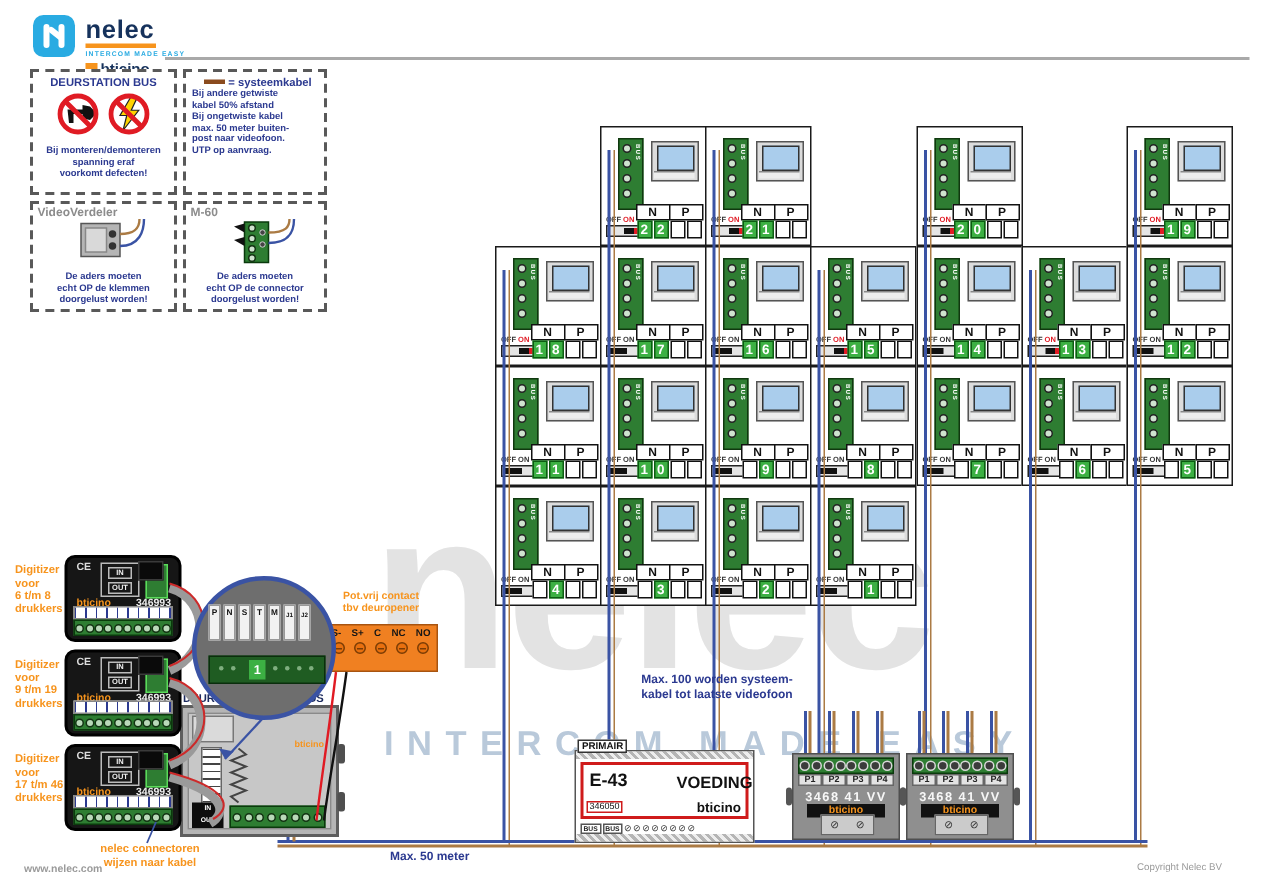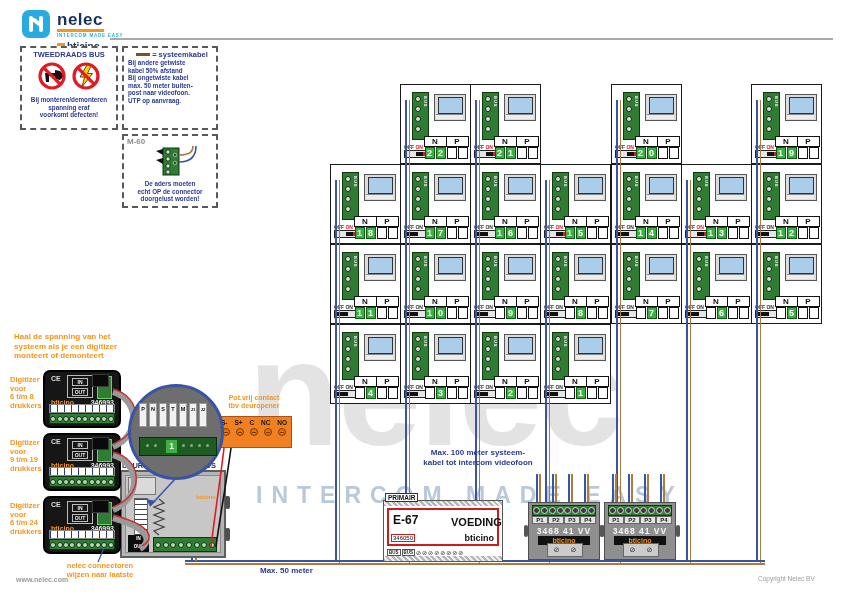--- a/index.html
+++ b/index.html
@@ -148,21 +148,21 @@
         </g>
       </svg>
   </div>
   <div id="brand">nelec</div>
   <div id="brand-rule"></div>
   <div id="brand-tag">intercom made easy</div>
   <div id="bt-row"><span id="bt-sq"></span><span>bticino</span></div>
   <div id="top-rule"></div>
 
   <div class="lbox" style="left:20px;top:46px;width:98px;height:84px;">
-    <div class="lb-title">TWEEDRAADS BUS</div>
+    <div class="lb-title">DEURSTATION BUS</div>
     <div class="icon-row">
       <svg width="30" height="30">
           <polygon points="8,12 18,12 18,9 23,10 26,13 26,16 23,19 18,18 18,15 12,15 12,21 9,21" fill="#111"></polygon>
           <circle cx="15" cy="15" r="12" fill="none" stroke="#e01b24" stroke-width="3.2"></circle>
           <line x1="6.8" y1="6.8" x2="23.2" y2="23.2" stroke="#e01b24" stroke-width="3.2"></line>
         </svg>
       <svg width="30" height="30">
           <polygon points="16,4 9,16 13.5,16 11,26 21.5,12.5 16.5,12.5 20.5,4" fill="#ffd300" stroke="#222" stroke-width="0.8"></polygon>
           <circle cx="15" cy="15" r="12" fill="none" stroke="#e01b24" stroke-width="3.2"></circle>
           <line x1="6.8" y1="6.8" x2="23.2" y2="23.2" stroke="#e01b24" stroke-width="3.2"></line>
@@ -176,20 +176,34 @@
   <div class="lbox" style="left:122px;top:46px;width:96px;height:84px;text-align:left;padding-left:4px;">
     <div class="lb-title" style="text-align:center;"><span class="swatch"></span><span>= systeemkabel</span></div>
     <div class="lb-line">Bij andere getwiste</div>
     <div class="lb-line">kabel 50% afstand</div>
     <div class="lb-line">Bij ongetwiste kabel</div>
     <div class="lb-line">max. 50 meter buiten-</div>
     <div class="lb-line">post naar videofoon.</div>
     <div class="lb-line">UTP op aanvraag.</div>
   </div>
 
+  <div class="lbox" style="left:20px;top:134px;width:98px;height:74px;">
+    <div class="lb-title-gray">VideoVerdeler</div>
+    <svg width="62" height="30">
+      <rect x="16" y="3" width="26" height="22" fill="#b5b5b5" stroke="#555"></rect>
+      <rect x="19" y="6" width="14" height="16" fill="#d9d9d9" stroke="#888"></rect>
+      <circle cx="37" cy="10" r="2.5" fill="#333"></circle>
+        <circle cx="37" cy="18" r="2.5" fill="#333"></circle>
+      <path d="M42,10 C52,10 55,6 55,0" fill="none" stroke="#ab7b44" stroke-width="1.6"></path>
+      <path d="M42,18 C55,18 58,8 58,0" fill="none" stroke="#3a53a4" stroke-width="1.6"></path>
+    </svg>
+    <div class="lb-line">De aders moeten</div>
+    <div class="lb-line">echt OP de klemmen</div>
+    <div class="lb-line">doorgelust worden!</div>
+  </div>
 
   <div class="lbox" style="left:122px;top:134px;width:96px;height:74px;">
     <div class="lb-title-gray">M-60</div>
     <svg width="62" height="30">
       <rect x="24" y="2" width="16" height="27" fill="#2e7d32" stroke="#0a3a0c"></rect>
       <circle cx="29" cy="6" r="2.2" fill="#cfe3cf" stroke="#123312"></circle>
         <circle cx="29" cy="13" r="2.2" fill="#cfe3cf" stroke="#123312"></circle>
       <circle cx="29" cy="20" r="2.2" fill="#cfe3cf" stroke="#123312"></circle>
         <circle cx="29" cy="26" r="2.2" fill="#cfe3cf" stroke="#123312"></circle>
       <circle cx="36" cy="9" r="1.8" fill="#444" stroke="#ddd" stroke-width="0.6"></circle>
@@ -197,28 +211,23 @@
       <polygon points="17,5 24,3 24,9" fill="#111"></polygon>
         <polygon points="17,14 24,12 24,18" fill="#111"></polygon>
       <path d="M40,9 C52,9 54,5 54,0" fill="none" stroke="#ab7b44" stroke-width="1.6"></path>
       <path d="M40,16 C55,16 57,7 57,0" fill="none" stroke="#3a53a4" stroke-width="1.6"></path>
     </svg>
     <div class="lb-line">De aders moeten</div>
     <div class="lb-line">echt OP de connector</div>
     <div class="lb-line">doorgelust worden!</div>
   </div>
 
-  <div id="dig-warn">
-    <div>Haal de spanning van het</div>
-    <div>systeem als je een digitizer</div>
-    <div>monteert of demonteert</div>
-  </div>
   <div id="conn-note">
     <div>nelec connectoren</div>
-    <div>wijzen naar laatste</div>
+    <div>wijzen naar kabel</div>
   </div>
 
   <div id="door-title">DEURSTATION 2-DRAADS</div>
   <div id="door-station">
     <div class="panel"></div>
     <div class="ds-win"></div>
     <div class="ds-dip"></div>
     <svg style="position:absolute;left:30px;top:26px;" width="14" height="38">
       <path d="M7,1 L12,5 L2,9 L12,13 L2,17 L12,21 L2,25 L12,29 L2,33 L7,37" fill="none" stroke="#444" stroke-width="1.3"></path>
     </svg>
@@ -278,43 +287,43 @@
         <i></i>
         <i></i>
         <i></i>
       </div>
   </div>
 
   <div id="ps-label">PRIMAIR</div>
   <div id="ps">
     <div class="rail t"></div>
     <div class="ps-inner">
-      <div class="ps-model">E-67</div>
+      <div class="ps-model">E-43</div>
       <div class="ps-name">VOEDING</div>
       <div class="ps-art">346050</div>
       <div class="ps-brand">bticino</div>
     </div>
     <div class="ps-terms">
       <b>BUS</b>
       <b>BUS</b>
       <i>⊘</i>
         <i>⊘</i>
         <i>⊘</i>
         <i>⊘</i>
         <i>⊘</i>
         <i>⊘</i>
         <i>⊘</i>
         <i>⊘</i>
     </div>
     <div class="rail b"></div>
   </div>
 
   <div id="max100">
-    <div>Max. 100 meter systeem-</div>
-    <div>kabel tot intercom videofoon</div>
+    <div>Max. 100 worden systeem-</div>
+    <div>kabel tot laatste videofoon</div>
   </div>
   <div id="max50">Max. 50 meter</div>
 
   <div id="site">www.nelec.com</div>
   <div id="copyright">Copyright Nelec BV</div>
 
   <svg id="overlay-svg" width="841" height="595">
     <path d="M113,392 C140,400 140,436 113,447" fill="none" stroke="#9a9a9a" stroke-width="6"></path>
     <path d="M113,389 C143,397 143,433 113,444" fill="none" stroke="#cc2a2a" stroke-width="1.4"></path>
     <path d="M113,455 C141,463 141,499 113,510" fill="none" stroke="#9a9a9a" stroke-width="6"></path>
@@ -1020,21 +1029,21 @@
         <i></i>
         <i></i>
         <i></i>
         <i></i>
         <i></i>
       </div>
     </div>
     <div class="diglabel" style="left: 10px; top: 502px;">
       <div>Digitizer</div>
       <div>voor</div>
-      <div>6 t/m 24</div>
+      <div>17 t/m 46</div>
       <div>drukkers</div>
     </div>
     <div class="digmod" style="left: 43px; top: 496px;">
       <span class="ce">CE</span>
       <span class="io">
         <b>IN</b>
         <b>OUT</b>
       </span>
       <span class="conn"></span>
       <span class="plug"></span>

